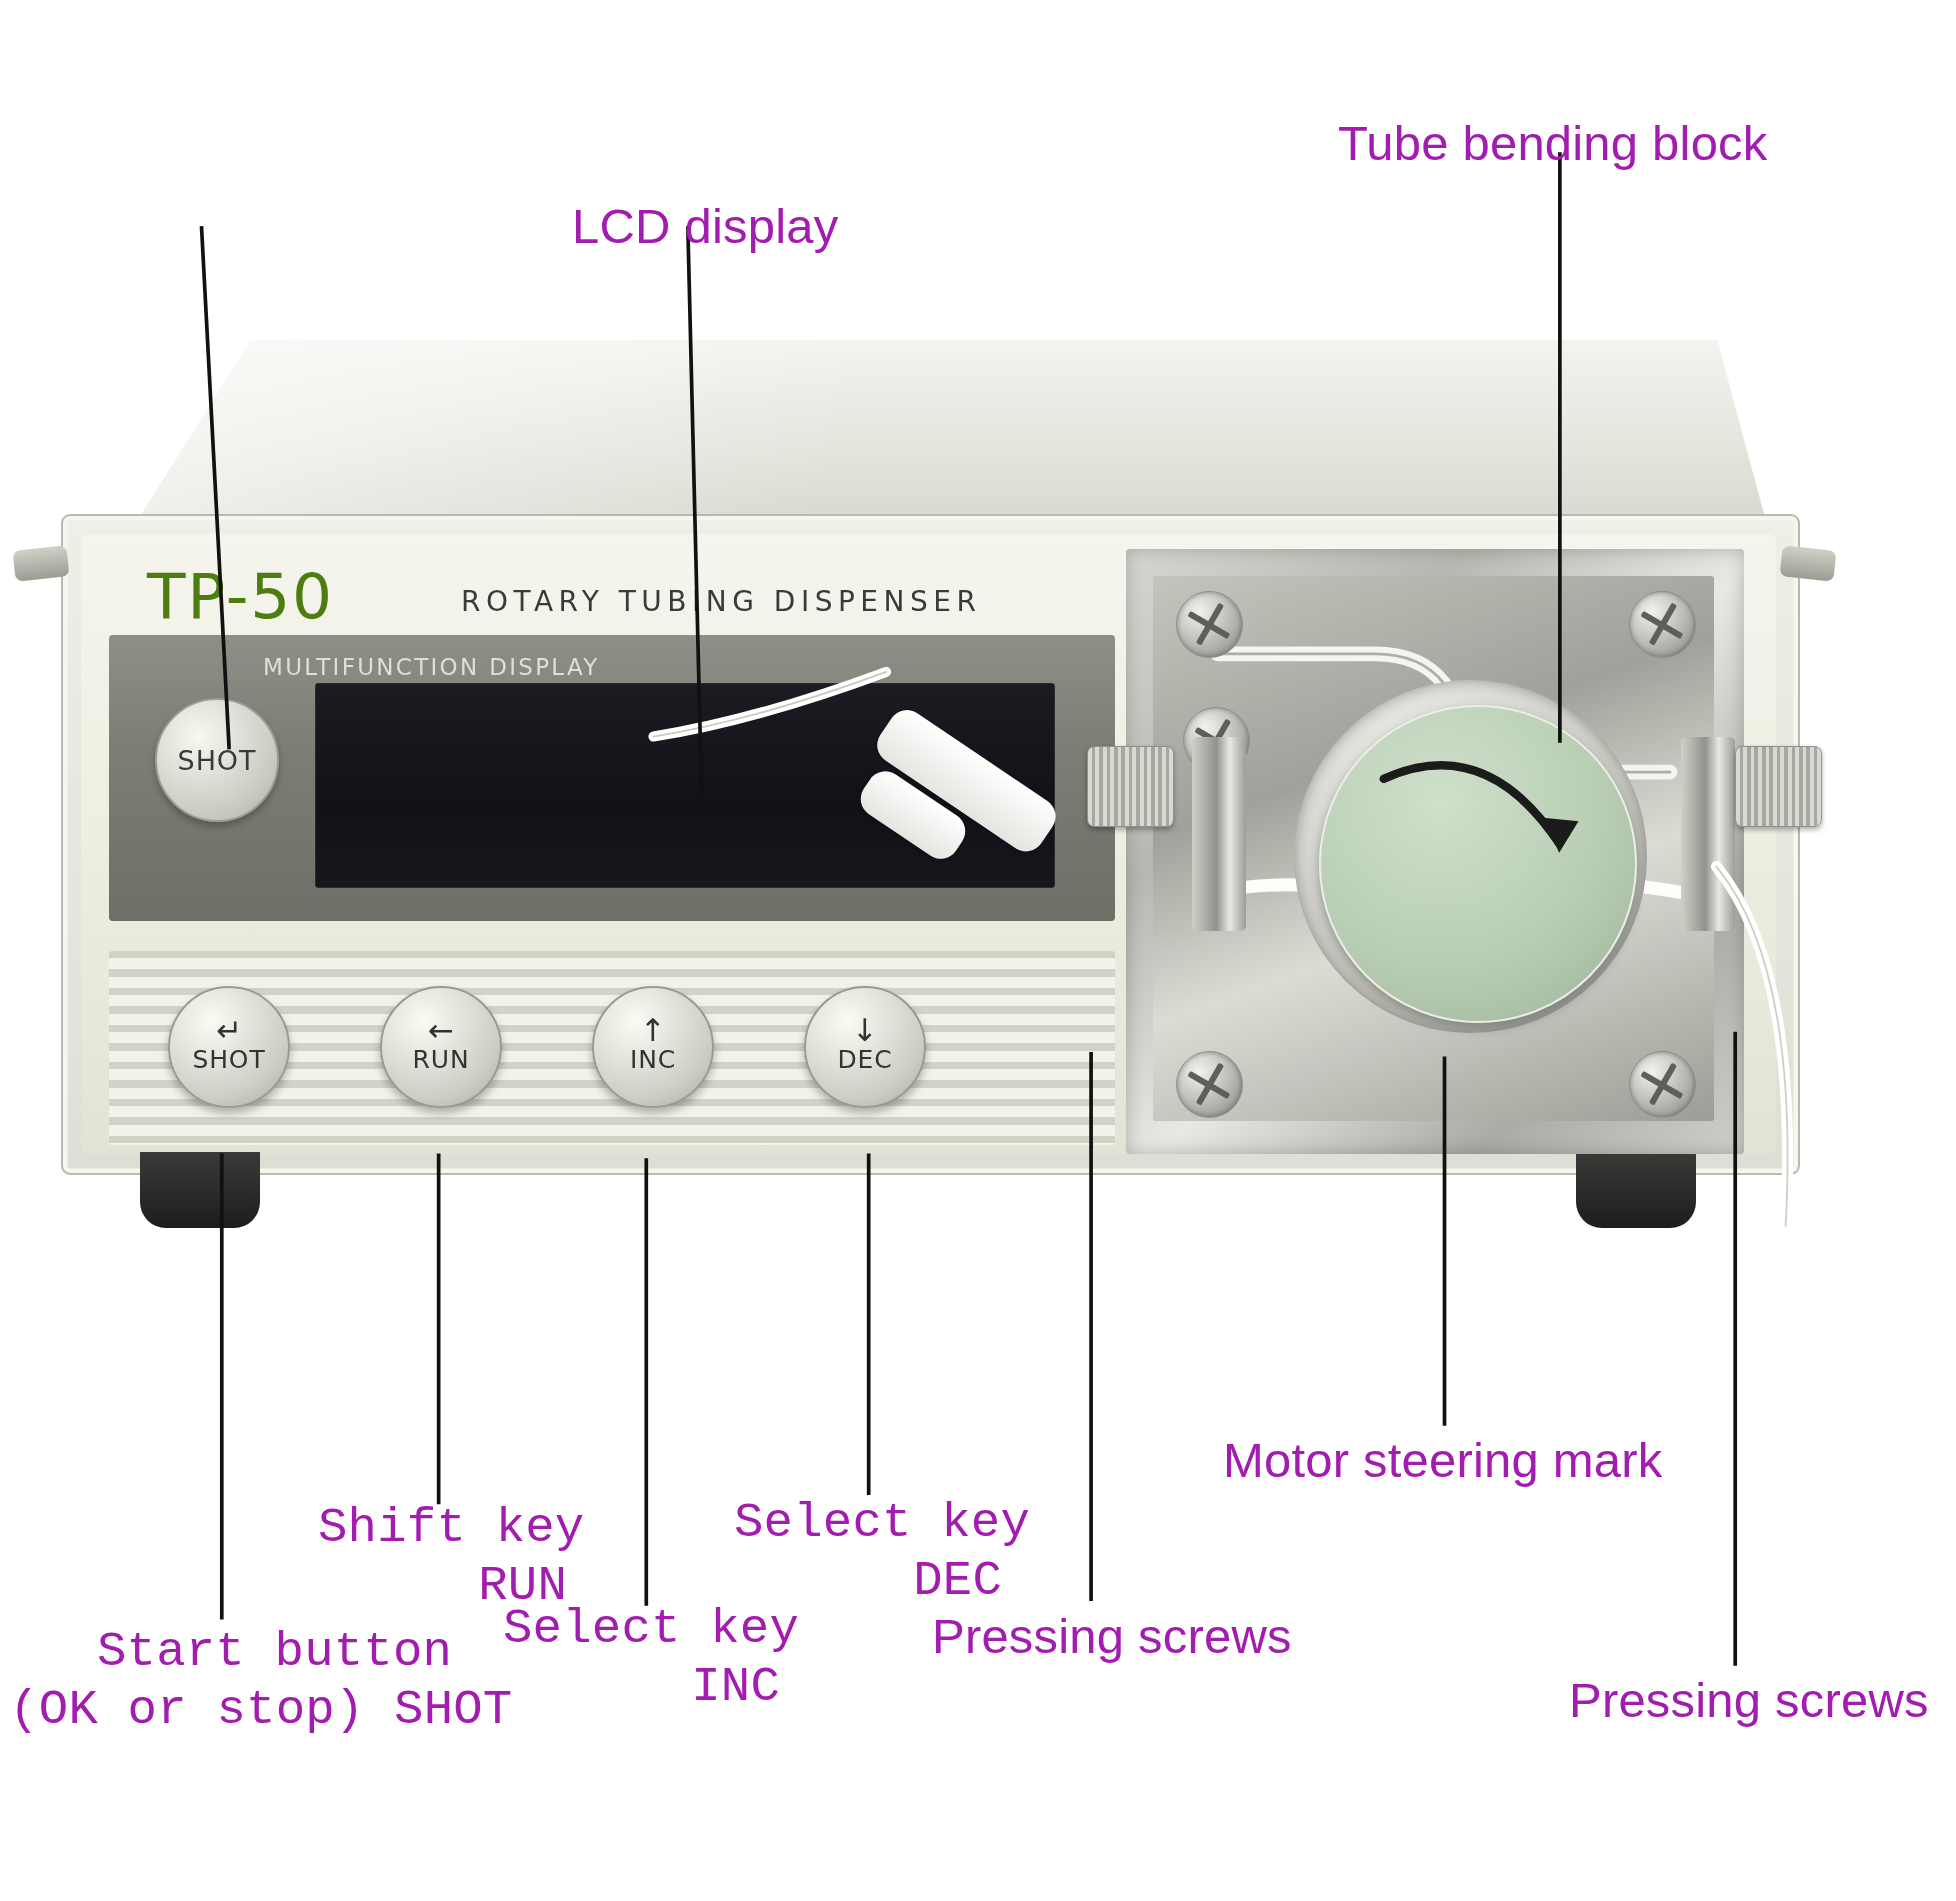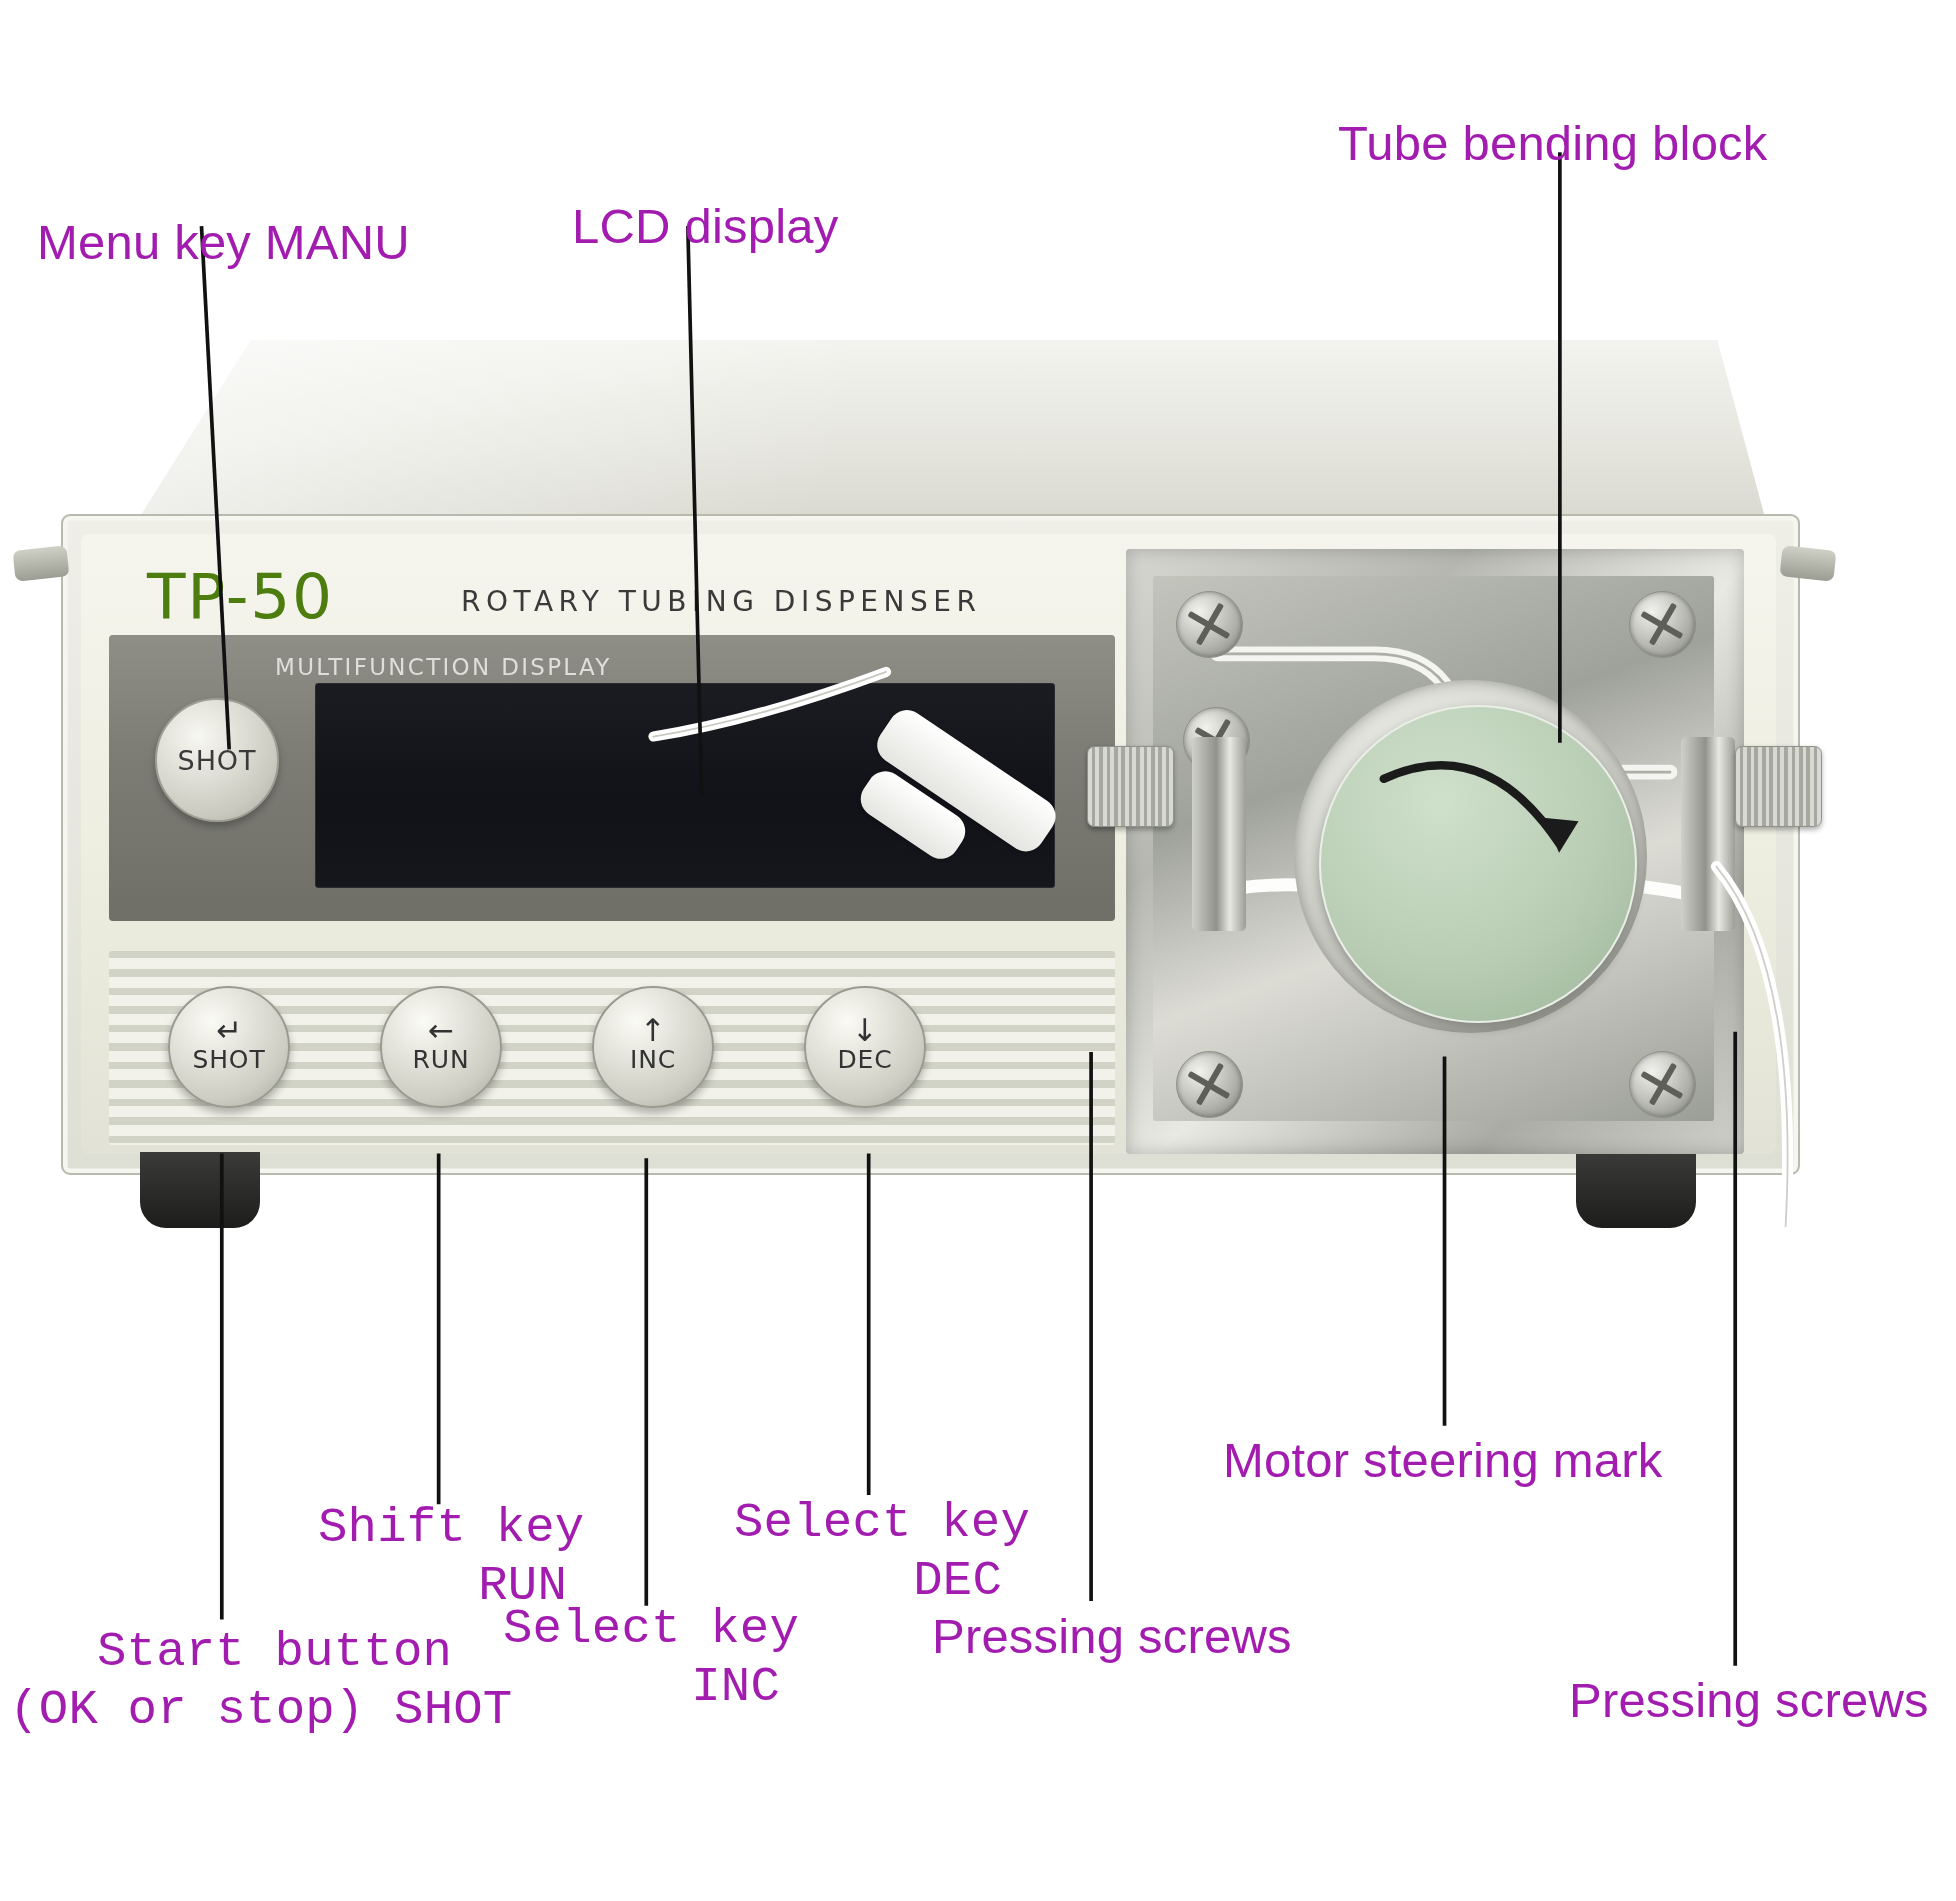--- a/index.html
+++ b/index.html
@@ -134,21 +134,21 @@
     position: absolute;
     left: 54px;
     top: 295px;
     width: 1006px;
     height: 286px;
     background: linear-gradient(180deg,#8f8f87 0%, #7d7d76 40%, #6f6f68 100%);
     border-radius: 3.7px;
   }
   .multifunction-text {
     position: absolute;
-    left: 220px;
+    left: 208px;
     top: 314px;
     font-size: 23px;
     letter-spacing: 2.3px;
     color: #dfdfd9;
     font-family: "DejaVu Sans", sans-serif;
   }
   .lcd {
     position: absolute;
     left: 260px;
     top: 343px;
@@ -429,21 +429,20 @@
       <line x1="1565" y1="1145" x2="1565" y2="1545"></line>
       <line x1="1182" y1="1140" x2="1182" y2="1735"></line>
       <line x1="1880" y1="1118" x2="1880" y2="1805"></line>
       <line x1="941" y1="1250" x2="941" y2="1620"></line>
       <line x1="700" y1="1255" x2="700" y2="1740"></line>
       <line x1="475" y1="1250" x2="475" y2="1630"></line>
       <line x1="240" y1="1250" x2="240" y2="1755"></line>
     </g>
   </svg>
 
-  <div class="label" style="left:37px; top:214px;">Menu key MANU</div>
 
   <div class="label" style="left:572px; top:198px;">LCD display</div>
 
   <div class="label" style="left:1338px; top:115px;">Tube bending block</div>
 
   <div class="label" style="left:1223px; top:1432px;">Motor steering mark</div>
 
   <div class="label" style="left:932px; top:1608px;">Pressing screws</div>
 
   <div class="label" style="left:1569px; top:1672px;">Pressing screws</div>

